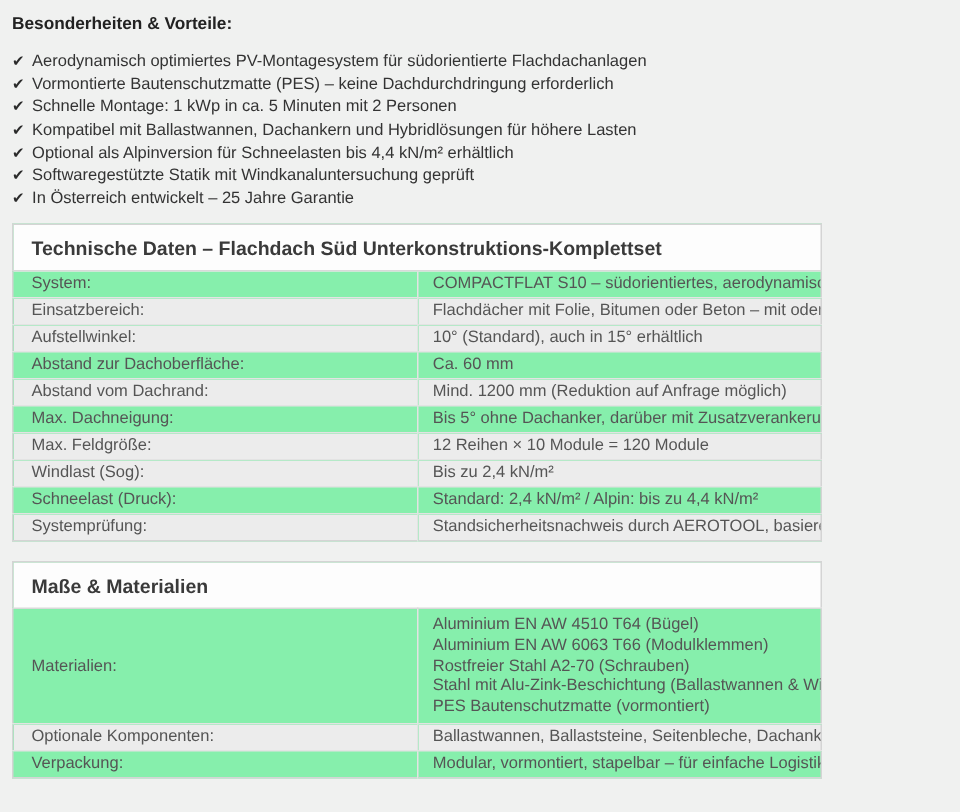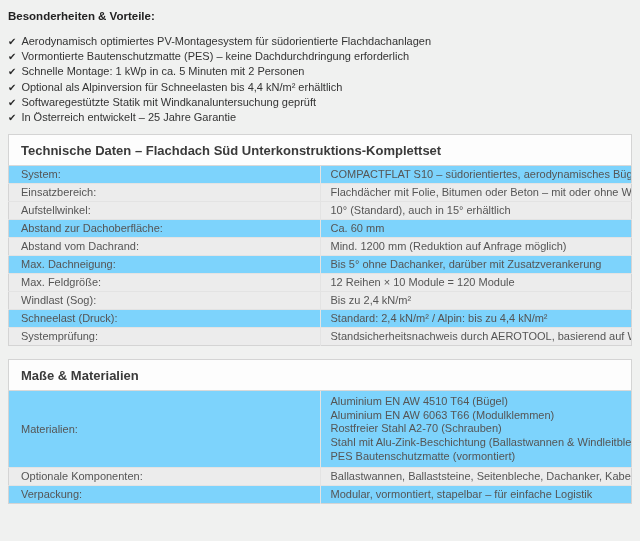--- a/index.html
+++ b/index.html
@@ -19,23 +19,23 @@
   }
   .feature-list { list-style: none; margin-top: 10px; }
   .feature-item {
     font-size: 11px; color: #333; line-height: 15.2px;
     white-space: nowrap;
   }
   .check { color: #2b2b2b; margin-right: 5px; font-size: 10px; }
 
   
   .spec-table {
-    width: 624px;
+    width: 540px;
     border-collapse: collapse;
-    background: #7dd3fc;
+    background: #86efac;
     border: 1px solid #d4d4d4;
     table-layout: fixed;
   }
   .spec-table.first { margin-top: 9px; }
   .spec-table.second { margin-top: 13px; }
   .spec-table th.table-title-cell {
     text-align: left;
     font-size: 13px; font-weight: bold; color: #3a3a3a;
     padding: 8px 12px 7px 12px;
     line-height: 15px;
@@ -67,20 +67,21 @@
 <body>
 
 <div class="page">
 
   <div class="features">
     <div class="features-title">Besonderheiten &amp; Vorteile:</div>
     <ul class="feature-list">
       <li class="feature-item"><span class="check">✔</span><span>Aerodynamisch optimiertes PV-Montagesystem für südorientierte Flachdachanlagen</span></li>
       <li class="feature-item"><span class="check">✔</span><span>Vormontierte Bautenschutzmatte (PES) – keine Dachdurchdringung erforderlich</span></li>
       <li class="feature-item"><span class="check">✔</span><span>Schnelle Montage: 1 kWp in ca. 5 Minuten mit 2 Personen</span></li>
+      <li class="feature-item"><span class="check">✔</span><span>Kompatibel mit Ballastwannen, Dachankern und Hybridlösungen für höhere Lasten</span></li>
       <li class="feature-item"><span class="check">✔</span><span>Optional als Alpinversion für Schneelasten bis 4,4 kN/m² erhältlich</span></li>
       <li class="feature-item"><span class="check">✔</span><span>Softwaregestützte Statik mit Windkanaluntersuchung geprüft</span></li>
       <li class="feature-item"><span class="check">✔</span><span>In Österreich entwickelt – 25 Jahre Garantie</span></li>
     </ul>
   </div>
 
   <table class="spec-table first">
     <thead>
       <tr>
           <th class="table-title-cell" colspan="2">Technische Daten – Flachdach Süd Unterkonstruktions-Komplettset</th>

